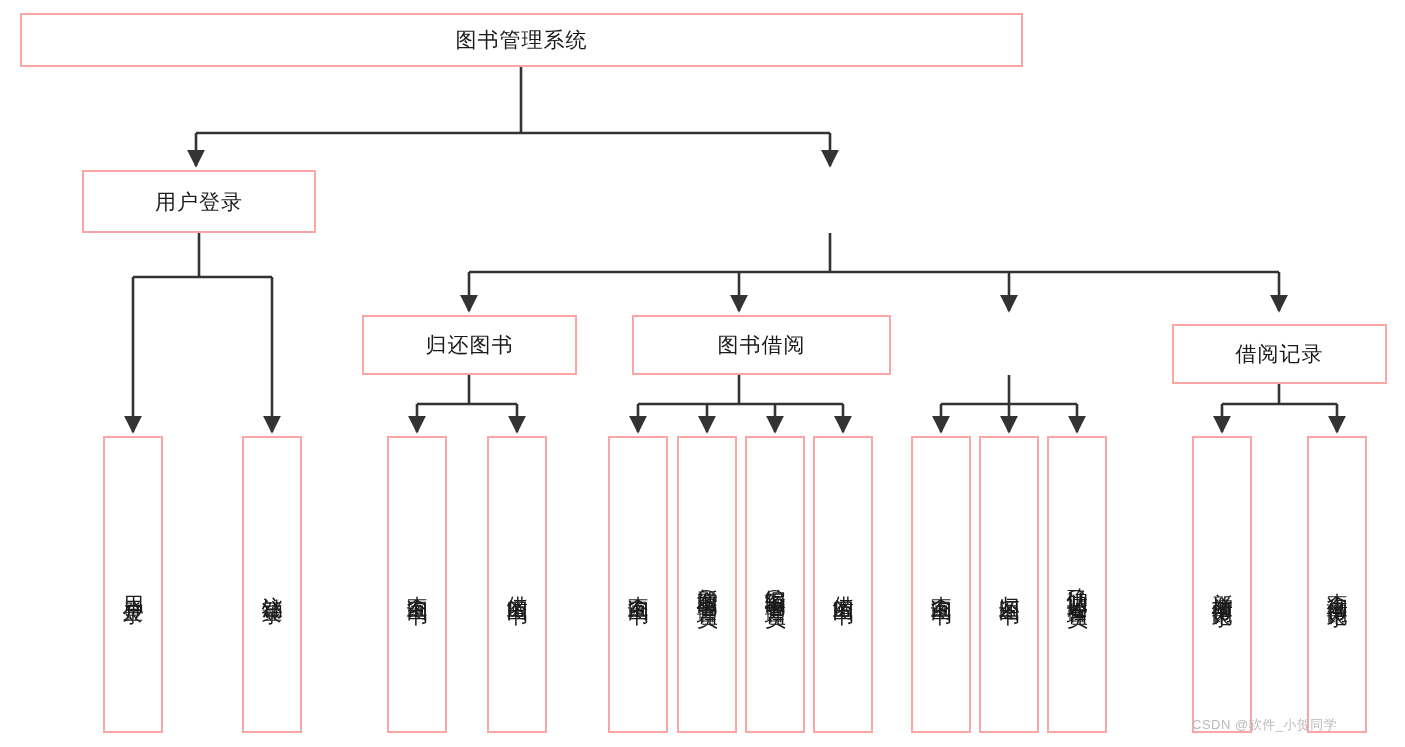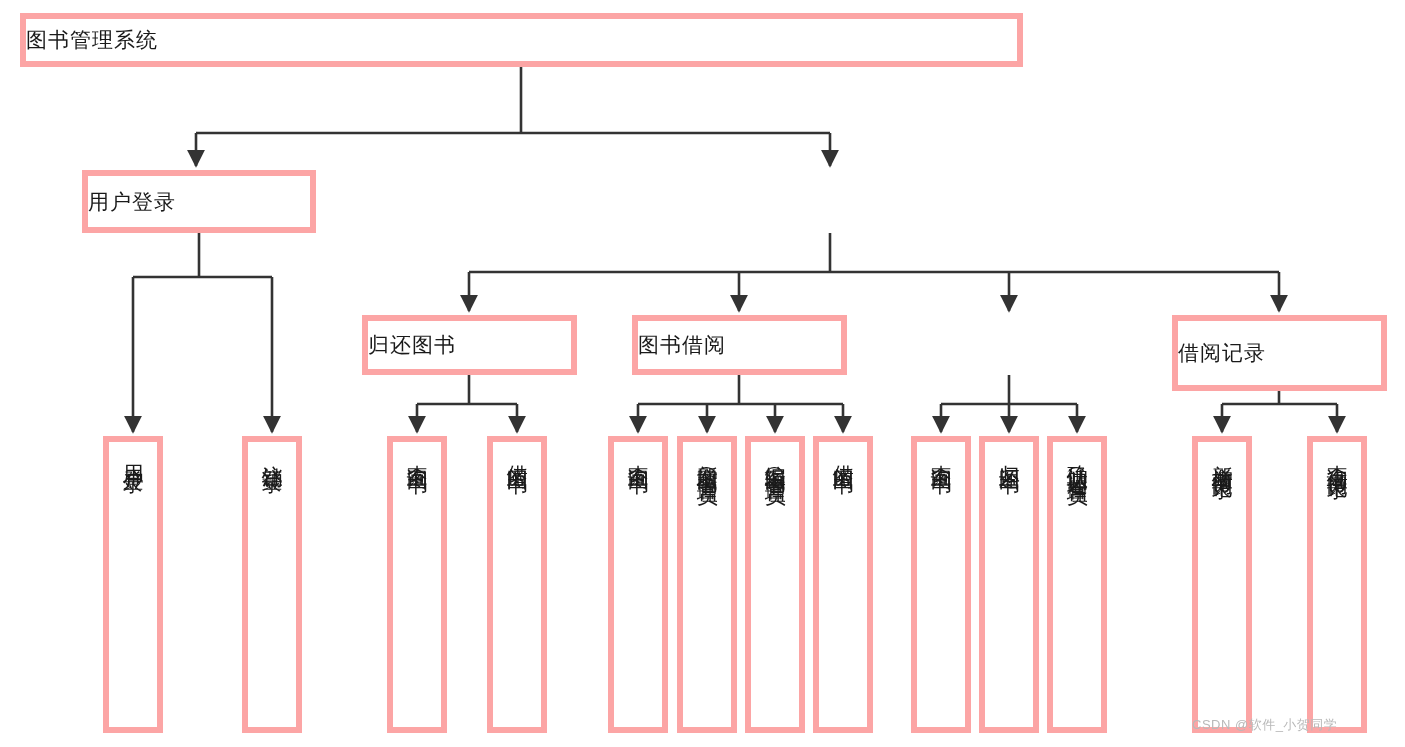--- a/index.html
+++ b/index.html
@@ -21,24 +21,24 @@
     position: absolute;
     left: 0;
     top: 0;
     width: 1405px;
     height: 747px;
   }
   .node {
     position: absolute;
     box-sizing: border-box;
     background: #ffffff;
-    border: 6px solid #fca5a5;
+    border: 2px solid #fca5a5;
     display: flex;
     align-items: center;
-    justify-content: flex-start;
+    justify-content: center;
     text-align: center;
     color: #1a1a1a;
     z-index: 2;
   }
   .node-h {
     font-size: 21px;
     line-height: 1.2;
     letter-spacing: 1px;
   }
   .node-v {
@@ -124,24 +124,24 @@
     <span>图书管理系统</span>
   </div>
 
   <div class="node node-h" style="left:82px; top:170px; width:234px; height:63px;">
     <span>用户登录</span>
   </div>
 
   <div class="node node-h" style="left:362px; top:315px; width:215px; height:60px;">
     <span>归还图书</span>
   </div>
-  <div class="node node-h" style="left:632px; top:315px; width:215px; height:60px;">
+  <div class="node node-h" style="left:632px; top:315px; width:259px; height:60px;">
     <span>图书借阅</span>
   </div>
-  <div class="node node-h" style="left:1172px; top:315px; width:215px; height:76px;">
+  <div class="node node-h" style="left:1172px; top:324px; width:215px; height:60px;">
     <span>借阅记录</span>
   </div>
 
   <div class="node node-v" style="left:103px; top:436px; width:60px; height:297px;">
     <span class="vtext">用户登录</span>
   </div>
   <div class="node node-v" style="left:242px; top:436px; width:60px; height:297px;">
     <span class="vtext">注销登录</span>
   </div>
 

